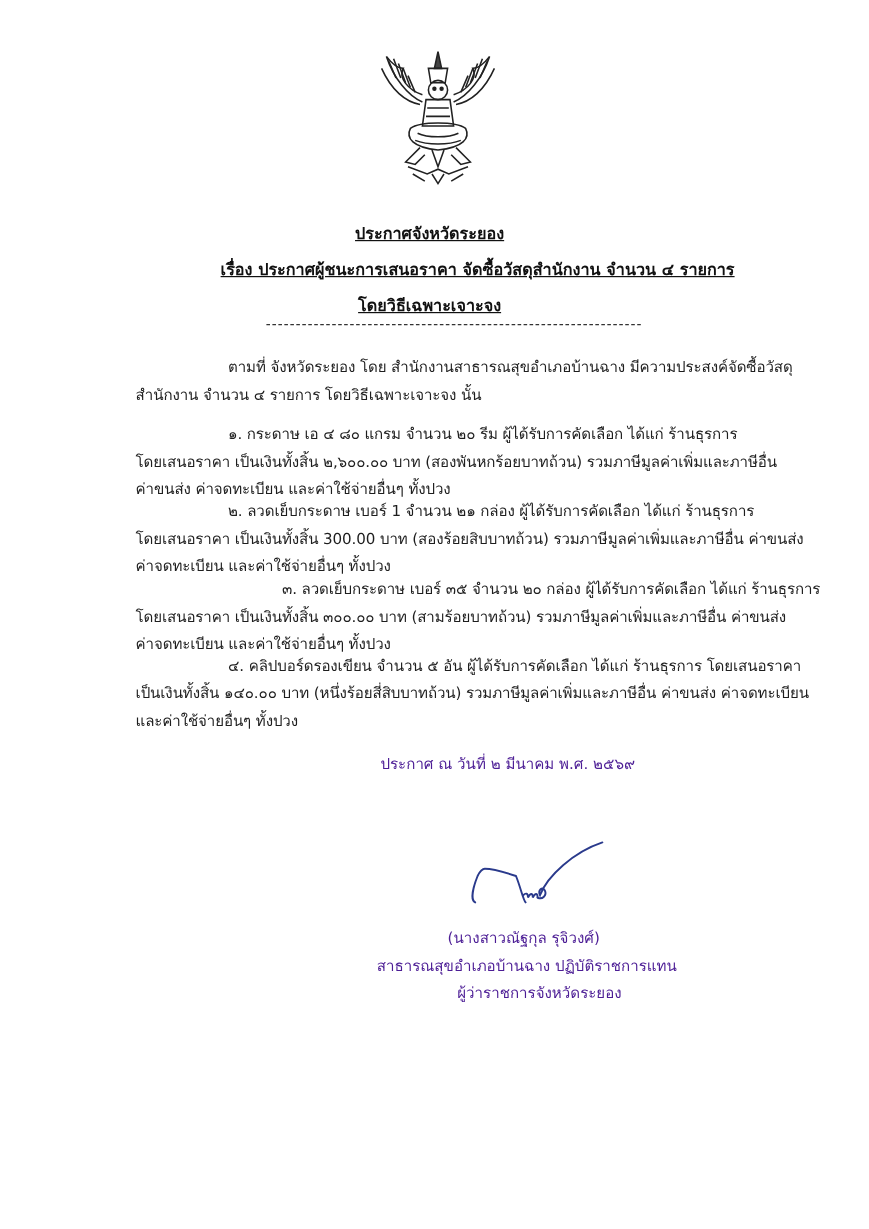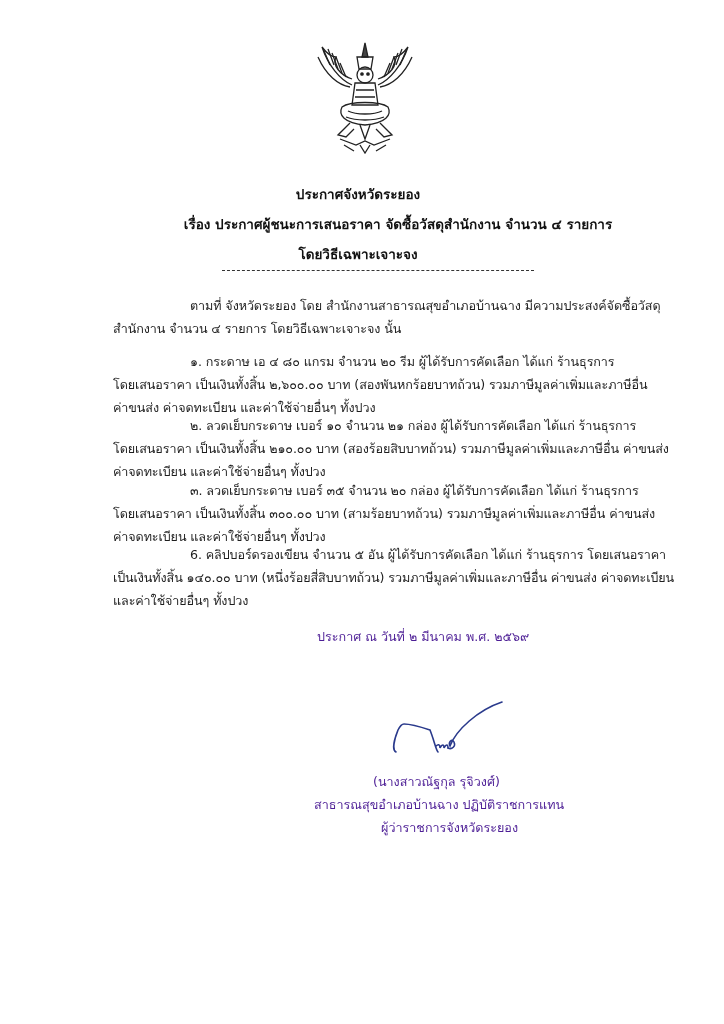--- a/index.html
+++ b/index.html
@@ -6,21 +6,21 @@
     body {
       width: 724px; height: 1024px; position: relative; overflow: hidden;
       font-family: "DejaVu Sans", "Liberation Sans", sans-serif;
       color: #1a1a1a;
     }
     .emblem {
       position: absolute; left: 310px; top: 35px; width: 110px; height: 120px;
     }
     .heading {
       position: absolute; left: 0; width: 716px; text-align: center;
-      font-weight: bold; font-size: 13.5px; color: #111;
+      font-weight: bold; font-size: 13.5px; color: #111; text-decoration: underline;
     }
     .h1 { top: 183px; }
     .h2 { top: 213px; padding-left: 40px; }
     .h3 { top: 243px; }
     .rule {
       position: absolute; left: 222px; top: 270px; width: 312px;
       border-top: 1px dashed #333; height: 0;
     }
     .line {
       position: absolute; left: 113px; font-size: 12.6px; white-space: nowrap;
@@ -74,29 +74,29 @@
 <div class="heading h3">โดยวิธีเฉพาะเจาะจง</div>
 <div class="rule"></div>
 
 <div class="line indent" style="top:296px;">ตามที่ จังหวัดระยอง โดย สำนักงานสาธารณสุขอำเภอบ้านฉาง มีความประสงค์จัดซื้อวัสดุ</div>
 <div class="line" style="top:319px;">สำนักงาน จำนวน ๔ รายการ โดยวิธีเฉพาะเจาะจง นั้น</div>
 
 <div class="line indent" style="top:352px;">๑. กระดาษ เอ ๔ ๘๐ แกรม จำนวน ๒๐ รีม ผู้ได้รับการคัดเลือก ได้แก่ ร้านธุรการ</div>
 <div class="line" style="top:375px;">โดยเสนอราคา เป็นเงินทั้งสิ้น ๒,๖๐๐.๐๐ บาท (สองพันหกร้อยบาทถ้วน) รวมภาษีมูลค่าเพิ่มและภาษีอื่น</div>
 <div class="line" style="top:398px;">ค่าขนส่ง ค่าจดทะเบียน และค่าใช้จ่ายอื่นๆ ทั้งปวง</div>
 
-<div class="line indent" style="top:416px;">๒. ลวดเย็บกระดาษ เบอร์ ๑๐ จำนวน ๒๑ กล่อง ผู้ได้รับการคัดเลือก ได้แก่ ร้านธุรการ</div>
-<div class="line" style="top:439px;">โดยเสนอราคา เป็นเงินทั้งสิ้น ๒๑๐.๐๐ บาท (สองร้อยสิบบาทถ้วน) รวมภาษีมูลค่าเพิ่มและภาษีอื่น ค่าขนส่ง</div>
+<div class="line indent" style="top:416px;">๒. ลวดเย็บกระดาษ เบอร์ 1 จำนวน ๒๑ กล่อง ผู้ได้รับการคัดเลือก ได้แก่ ร้านธุรการ</div>
+<div class="line" style="top:439px;">โดยเสนอราคา เป็นเงินทั้งสิ้น 300.00 บาท (สองร้อยสิบบาทถ้วน) รวมภาษีมูลค่าเพิ่มและภาษีอื่น ค่าขนส่ง</div>
 <div class="line" style="top:462px;">ค่าจดทะเบียน และค่าใช้จ่ายอื่นๆ ทั้งปวง</div>
 
-<div class="line indent" style="top:481px;">๓. ลวดเย็บกระดาษ เบอร์ ๓๕ จำนวน ๒๐ กล่อง ผู้ได้รับการคัดเลือก ได้แก่ ร้านธุรการ</div>
+<div class="line indent" style="top:481px;margin-left:45px;">๓. ลวดเย็บกระดาษ เบอร์ ๓๕ จำนวน ๒๐ กล่อง ผู้ได้รับการคัดเลือก ได้แก่ ร้านธุรการ</div>
 <div class="line" style="top:504px;">โดยเสนอราคา เป็นเงินทั้งสิ้น ๓๐๐.๐๐ บาท (สามร้อยบาทถ้วน) รวมภาษีมูลค่าเพิ่มและภาษีอื่น ค่าขนส่ง</div>
 <div class="line" style="top:527px;">ค่าจดทะเบียน และค่าใช้จ่ายอื่นๆ ทั้งปวง</div>
 
-<div class="line indent" style="top:545px;">6. คลิปบอร์ดรองเขียน จำนวน ๕ อัน ผู้ได้รับการคัดเลือก ได้แก่ ร้านธุรการ โดยเสนอราคา</div>
+<div class="line indent" style="top:545px;">๔. คลิปบอร์ดรองเขียน จำนวน ๕ อัน ผู้ได้รับการคัดเลือก ได้แก่ ร้านธุรการ โดยเสนอราคา</div>
 <div class="line" style="top:568px;">เป็นเงินทั้งสิ้น ๑๔๐.๐๐ บาท (หนึ่งร้อยสี่สิบบาทถ้วน) รวมภาษีมูลค่าเพิ่มและภาษีอื่น ค่าขนส่ง ค่าจดทะเบียน</div>
 <div class="line" style="top:591px;">และค่าใช้จ่ายอื่นๆ ทั้งปวง</div>
 
 <div class="right-block" style="left:317px; top:627px;">ประกาศ ณ วันที่  ๒  มีนาคม พ.ศ. ๒๕๖๙</div>
 
 <div class="sig-svg">
   <svg viewBox="0 0 120 60" width="120" height="60">
     <g fill="none" stroke="#2a3a8c" stroke-width="1.6" stroke-linecap="round">
       <path d="M6 52 C2 50 4 40 8 30 C10 26 12 24 14 24 C22 24 34 28 40 30 C44 40 46 50 48 52"></path>
       <path d="M46 46 C48 44 50 44 50 48 C52 44 54 44 54 48 C56 44 58 44 58 48"></path>

